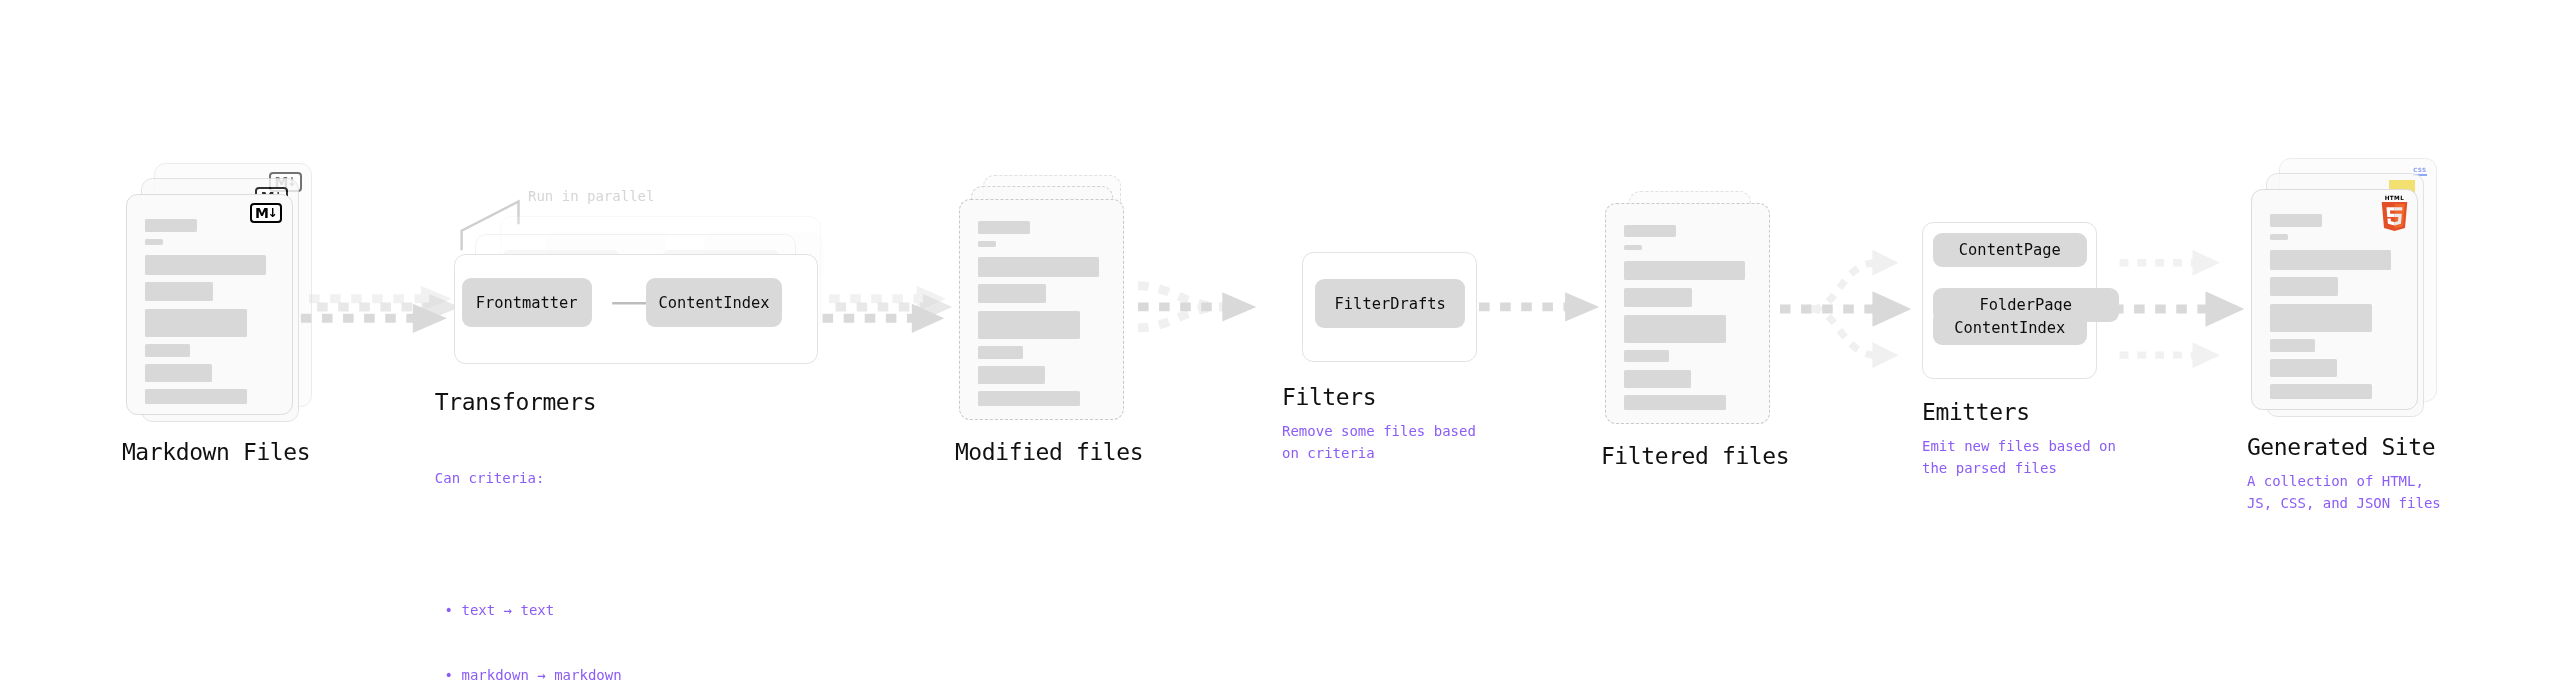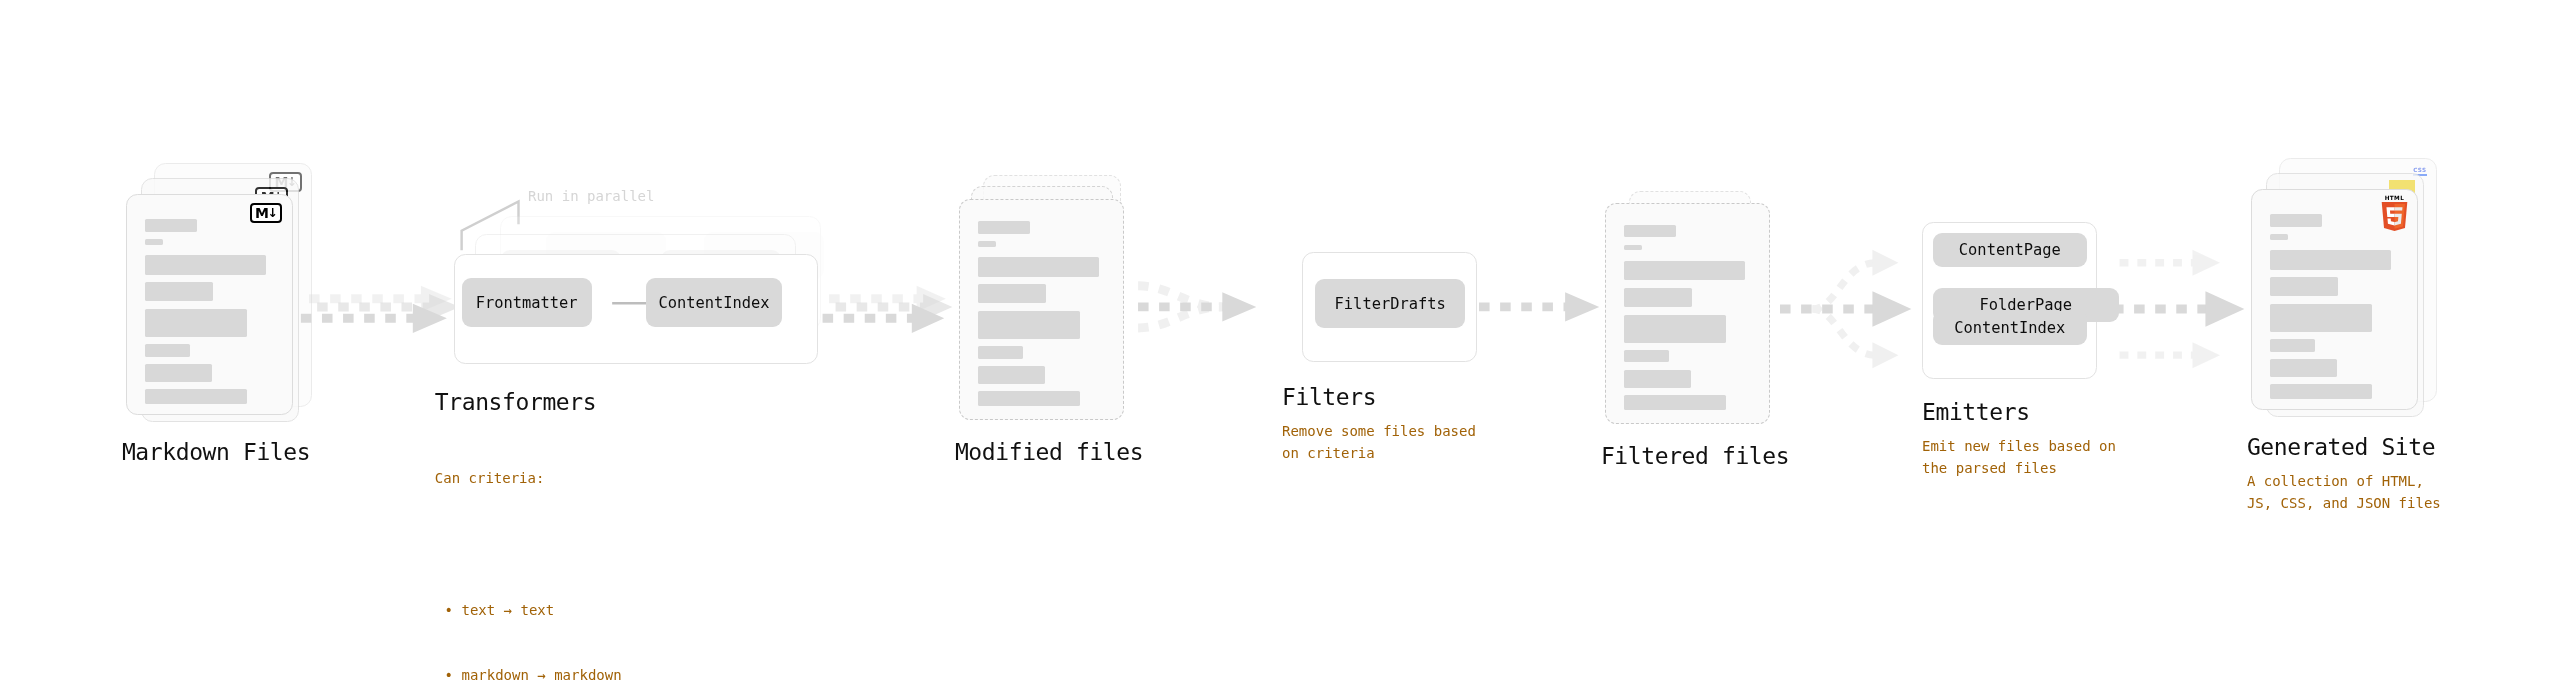--- a/index.html
+++ b/index.html
@@ -82,21 +82,21 @@
 
   
   .title {
     position: absolute;
     font-family: "DejaVu Sans Mono", "Liberation Mono", monospace;
     font-size: 23px; color: #111; white-space: nowrap; letter-spacing: -0.4px;
   }
   .sub {
     position: absolute;
     font-family: "DejaVu Sans Mono", "Liberation Mono", monospace;
-    font-size: 14px; color: #a16207; line-height: 1.55; white-space: pre;
+    font-size: 14px; color: #8b5cf6; line-height: 1.55; white-space: pre;
   }
   .parallel-label {
     position: absolute;
     font-family: "DejaVu Sans Mono", "Liberation Mono", monospace;
     font-size: 14px; color: #d5d5d5; white-space: nowrap;
   }
   .bullets { list-style: none; }
   .bullets li { white-space: pre; }
 
   svg { position: absolute; overflow: visible; }

